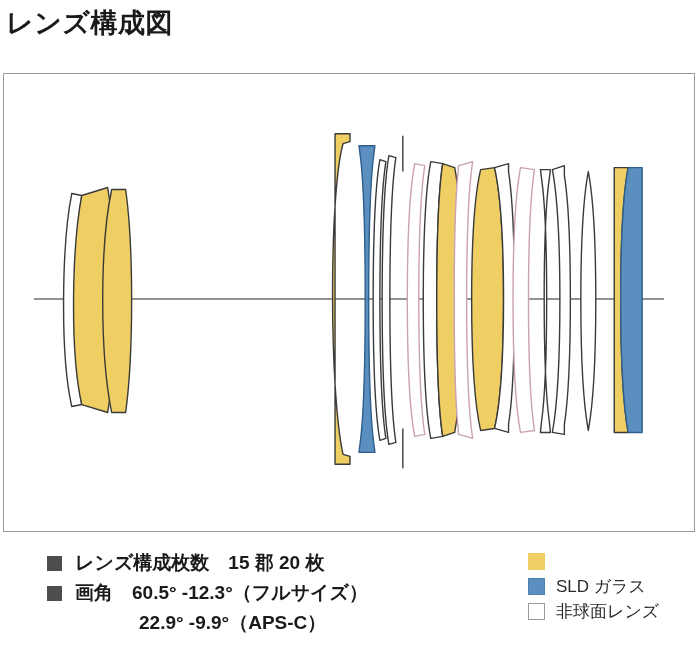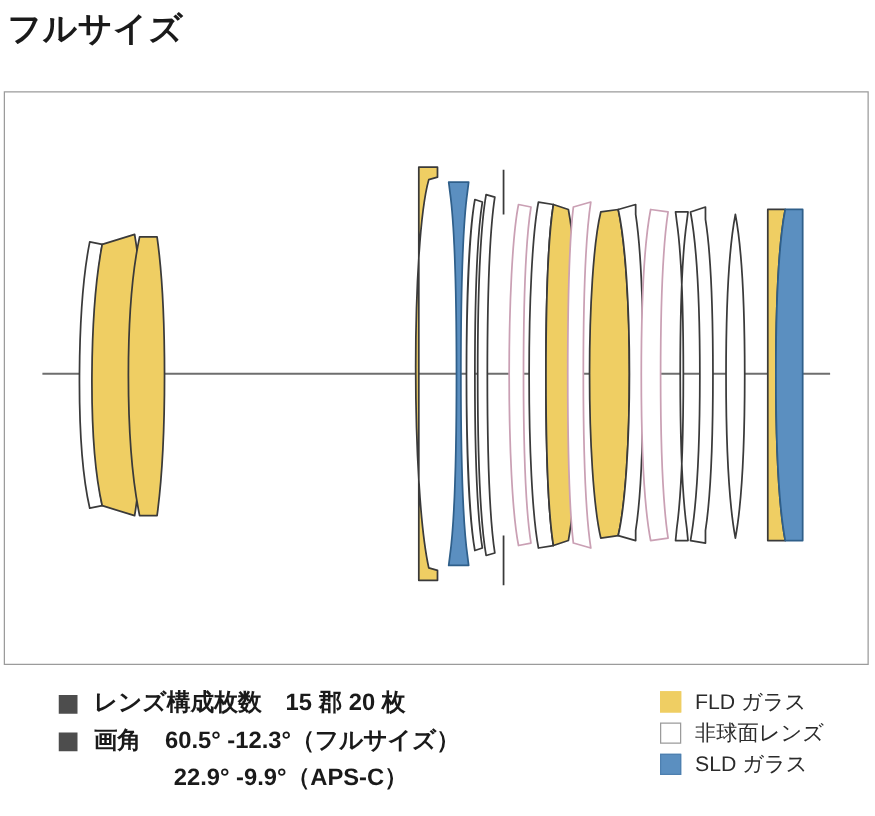--- a/index.html
+++ b/index.html
@@ -107,21 +107,21 @@
     font-size: 17px;
     font-weight: 400;
     line-height: 25px;
     white-space: pre;
     color: #2b2b2b;
   }
 </style>
 </head>
 <body>
 
-<div id="page-title">フルサイズ</div>
+<div id="page-title">レンズ構成図</div>
 
 <div id="diagram-frame">
   <svg id="lens-diagram-svg" viewBox="0 0 692 459" preserveAspectRatio="none">
 
     <line x1="30" y1="226" x2="662" y2="226" stroke="#6e6e6e" stroke-width="1.6"></line>
 
     <g fill="#ffffff" stroke="#3a3a3a" stroke-width="1.4" stroke-linejoin="round">
 
       <path d="M 68,120 C 58,170 56,282 68,334
                L 78,332 C 68,280 70,172 78,122 Z"></path>
@@ -199,23 +199,22 @@
     <span class="spec-text">画角　60.5° -12.3°（フルサイズ）</span>
   </div>
   <div class="spec-row">
     <span class="spec-cont">22.9° -9.9°（APS-C）</span>
   </div>
 </div>
 
 <div id="legend-block">
   <div class="legend-row">
     <span class="legend-swatch fld"></span>
-    <span class="legend-label">FLD ガラス</span>
+  </div>
+  <div class="legend-row">
+    <span class="legend-swatch sld"></span>
+    <span class="legend-label">SLD ガラス</span>
   </div>
   <div class="legend-row">
     <span class="legend-swatch asph"></span>
     <span class="legend-label">非球面レンズ</span>
   </div>
-  <div class="legend-row">
-    <span class="legend-swatch sld"></span>
-    <span class="legend-label">SLD ガラス</span>
-  </div>
 </div>
 
 </body></html>

